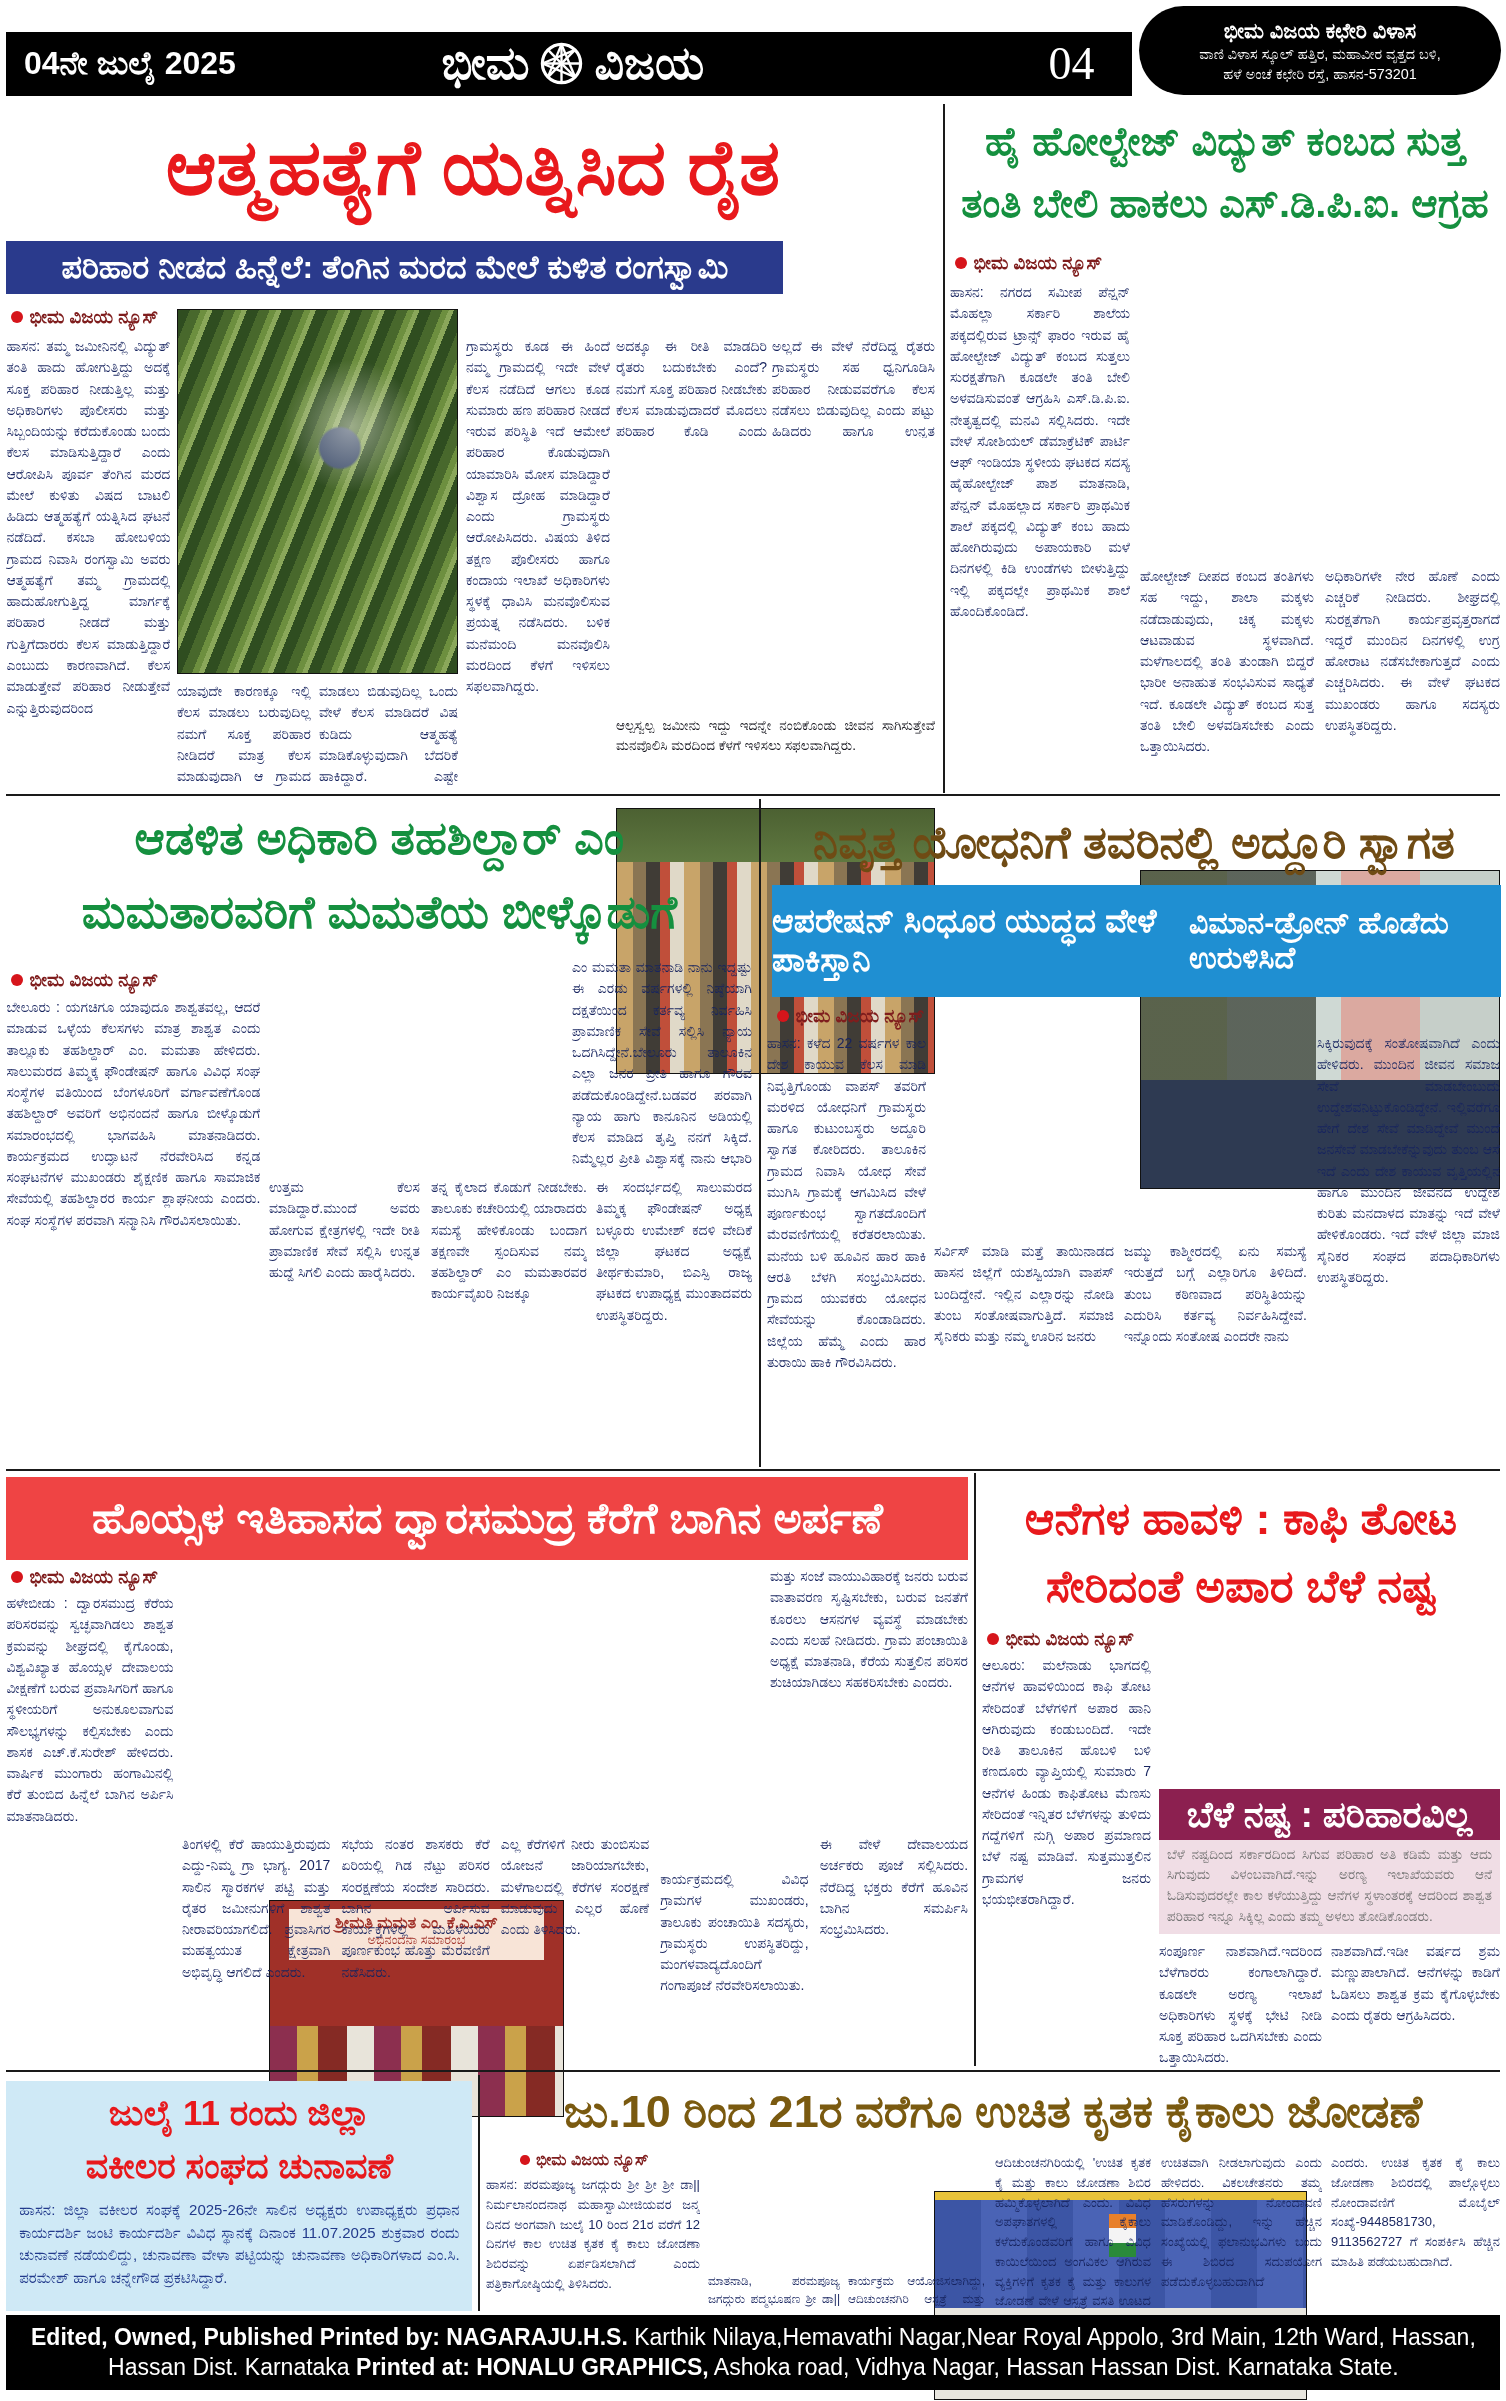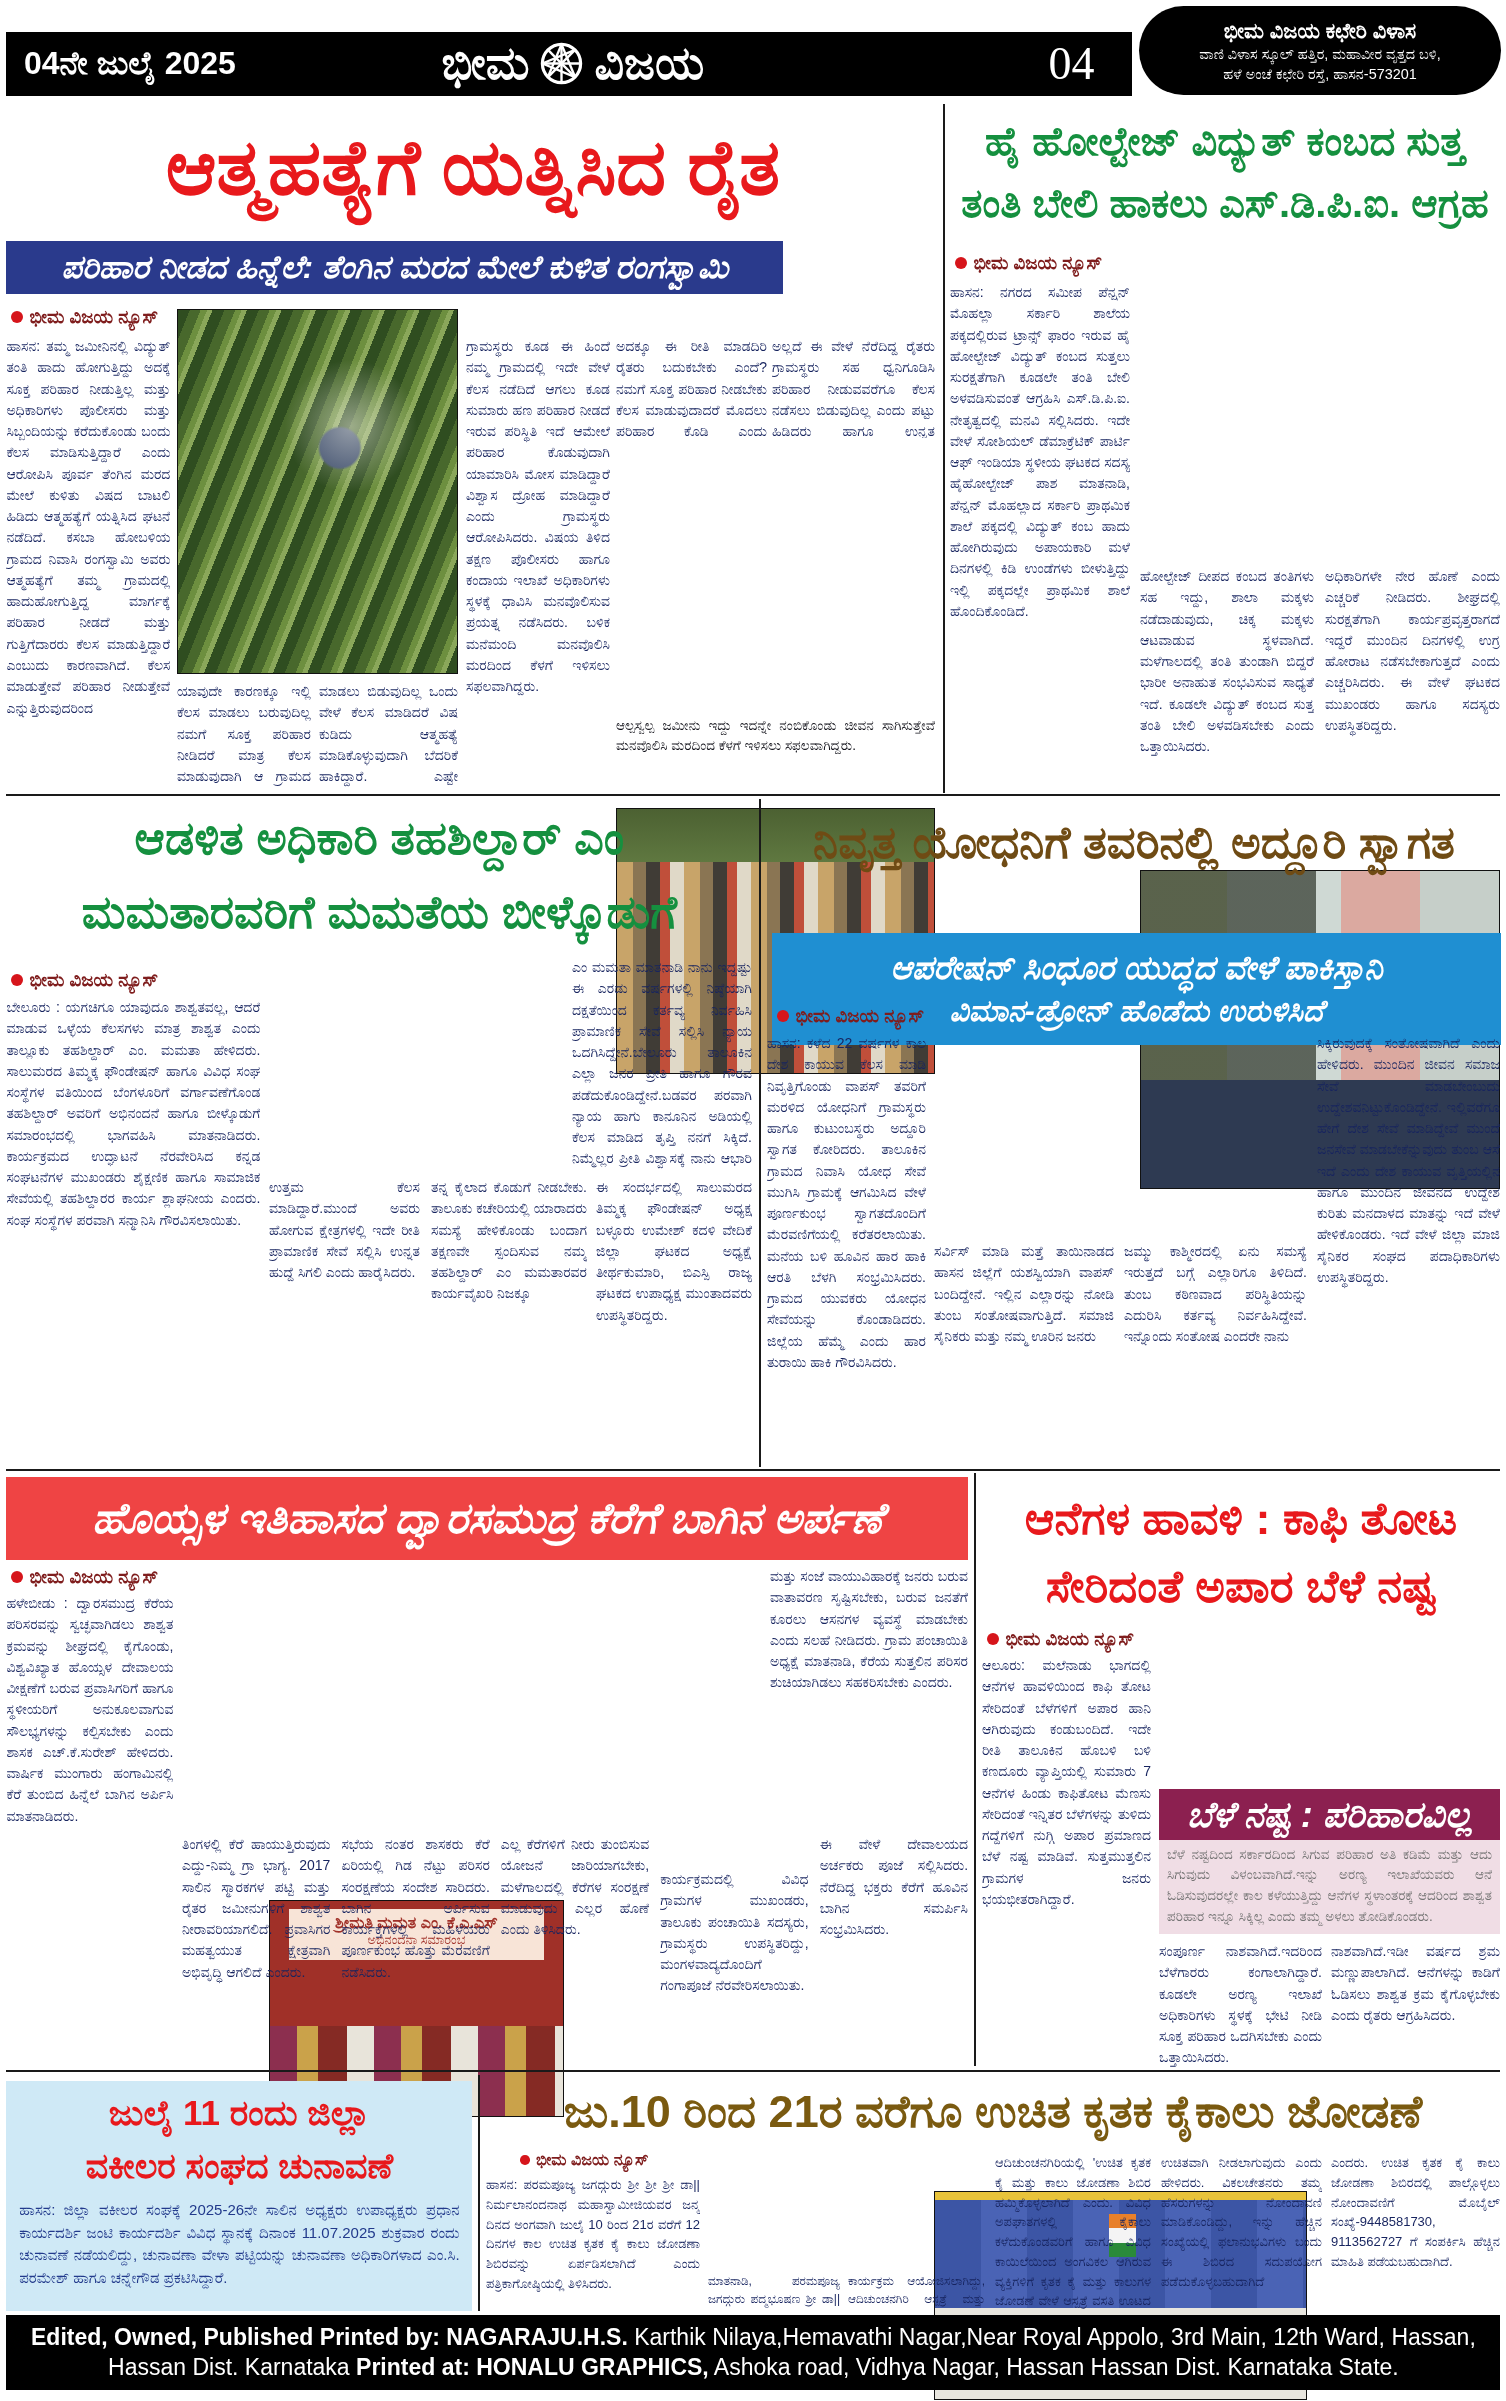--- a/index.html
+++ b/index.html
@@ -7,21 +7,21 @@
         font-family:"Liberation Sans","DejaVu Sans",sans-serif;overflow:hidden;}
   .abs{position:absolute;}
   .rule{background:#1a1a1a;}
   .col{font-size:14px;line-height:1.52;text-align:justify;color:#17245f;overflow:hidden;
        word-break:break-word;}
   .byline{display:flex;align-items:center;gap:6.4px;font-weight:bold;color:#7f1d1d;font-size:18.3px;}
   .byline .dot{width:12px;height:12px;border-radius:50%;background:#d6151b;flex:0 0 auto;}
   .photo{border:1.6px solid #111;box-sizing:border-box;overflow:hidden;position:relative;}
   .hl{font-weight:bold;text-align:center;}
   .capt{font-size:13.6px;line-height:1.45;color:#101018;text-align:justify;overflow:hidden;}
-  .whitebar{color:#ffffff;font-weight:bold;text-align:left;font-style:italic;}
+  .whitebar{color:#ffffff;font-weight:bold;text-align:left;}
 </style>
 </head>
 <body>
 
 <div id="page">
 
   <div class="abs" style="left:6.4px;top:32px;width:1126px;height:64px;background:#000;">
     <div class="abs" style="left:17.5px;top:12.8px;color:#fff;font-size:32px;font-weight:bold;">04ನೇ ಜುಲೈ 2025</div>
     <div class="abs" style="left:375px;top:3.2px;width:383px;height:57px;display:flex;align-items:center;justify-content:center;gap:11px;">
       <span style="color:#fff;font-size:46px;font-weight:bold;">ಭೀಮ</span>
@@ -124,21 +124,21 @@
     </div>
   </div>
   <div class="abs col" style="left:572px;top:957px;width:180px;height:212px;">ಎಂ ಮಮತಾ ಮಾತನಾಡಿ ನಾನು ಇದ್ದಷ್ಟು ಈ ಎರಡು ವರ್ಷಗಳಲ್ಲಿ ನಿಷ್ಠೆಯಾಗಿ ದಕ್ಷತೆಯಿಂದ ಕರ್ತವ್ಯ ನಿರ್ವಹಿಸಿ ಪ್ರಾಮಾಣಿಕ ಸೇವೆ ಸಲ್ಲಿಸಿ ನ್ಯಾಯ ಒದಗಿಸಿದ್ದೇನೆ.ಬೇಲೂರು ತಾಲೂಕಿನ ಎಲ್ಲಾ ಜನರ ಪ್ರೀತಿ ಹಾಗೂ ಗೌರವ ಪಡೆದುಕೊಂಡಿದ್ದೇನೆ.ಬಡವರ ಪರವಾಗಿ ನ್ಯಾಯ ಹಾಗು ಕಾನೂನಿನ ಅಡಿಯಲ್ಲಿ ಕೆಲಸ ಮಾಡಿದ ತೃಪ್ತಿ ನನಗೆ ಸಿಕ್ಕಿದೆ. ನಿಮ್ಮೆಲ್ಲರ ಪ್ರೀತಿ ವಿಶ್ವಾಸಕ್ಕೆ ನಾನು ಆಭಾರಿ ಎಂದರು.</div>
   <div class="abs col" style="left:269px;top:1177px;width:151px;height:287px;">ಉತ್ತಮ ಕೆಲಸ ಮಾಡಿದ್ದಾರೆ.ಮುಂದೆ ಅವರು ಹೋಗುವ ಕ್ಷೇತ್ರಗಳಲ್ಲಿ ಇದೇ ರೀತಿ ಪ್ರಾಮಾಣಿಕ ಸೇವೆ ಸಲ್ಲಿಸಿ ಉನ್ನತ ಹುದ್ದೆ ಸಿಗಲಿ ಎಂದು ಹಾರೈಸಿದರು.</div>
   <div class="abs col" style="left:431px;top:1177px;width:156px;height:287px;">ತನ್ನ ಕೈಲಾದ ಕೊಡುಗೆ ನೀಡಬೇಕು. ತಾಲೂಕು ಕಚೇರಿಯಲ್ಲಿ ಯಾರಾದರು ಸಮಸ್ಯೆ ಹೇಳಿಕೊಂಡು ಬಂದಾಗ ತಕ್ಷಣವೇ ಸ್ಪಂದಿಸುವ ನಮ್ಮ ತಹಶಿಲ್ದಾರ್ ಎಂ ಮಮತಾರವರ ಕಾರ್ಯವೈಖರಿ ನಿಜಕ್ಕೂ</div>
   <div class="abs col" style="left:596px;top:1177px;width:156px;height:287px;">ಈ ಸಂದರ್ಭದಲ್ಲಿ ಸಾಲುಮರದ ತಿಮ್ಮಕ್ಕ ಫೌಂಡೇಷನ್ ಅಧ್ಯಕ್ಷ ಬಳ್ಳೂರು ಉಮೇಶ್ ಕದಳಿ ವೇದಿಕೆ ಜಿಲ್ಲಾ ಘಟಕದ ಅಧ್ಯಕ್ಷೆ ತೀರ್ಥಕುಮಾರಿ, ಬಿಎಸ್ಪಿ ರಾಜ್ಯ ಘಟಕದ ಉಪಾಧ್ಯಕ್ಷ ಮುಂತಾದವರು ಉಪಸ್ಥಿತರಿದ್ದರು.</div>
 
   <div class="abs rule" style="left:759px;top:799px;width:2.4px;height:668px;"></div>
 
   <div class="abs hl" style="left:767px;top:807px;width:734px;height:73px;color:#6f4b14;font-size:45px;line-height:72px;white-space:nowrap;overflow:hidden;">ನಿವೃತ್ತ ಯೋಧನಿಗೆ ತವರಿನಲ್ಲಿ ಅದ್ದೂರಿ ಸ್ವಾಗತ</div>
-  <div class="abs whitebar" style="left:772px;top:885px;width:729px;height:112px;background:#1f8fd2;display:flex;flex-direction:column;align-items:center;justify-content:center;gap:6.4px;margin-top:48px;">
+  <div class="abs whitebar" style="left:772px;top:885px;width:729px;height:112px;background:#1f8fd2;display:flex;flex-direction:row;align-items:center;justify-content:center;gap:6.4px;">
     <div style="font-size:33px;">ಆಪರೇಷನ್ ಸಿಂಧೂರ ಯುದ್ಧದ ವೇಳೆ ಪಾಕಿಸ್ತಾನಿ</div>
     <div style="font-size:30px;">ವಿಮಾನ-ಡ್ರೋನ್ ಹೊಡೆದು ಉರುಳಿಸಿದೆ</div>
   </div>
   <div class="abs byline" style="left:777px;top:1005px;">
     <span class="dot"></span>
     <span>ಭೀಮ ವಿಜಯ ನ್ಯೂಸ್</span>
   </div>
   <div class="abs col" style="left:767px;top:1033px;width:159px;height:431px;">ಹಾಸನ: ಕಳೆದ 22 ವರ್ಷಗಳ ಕಾಲ ದೇಶ ಕಾಯುವ ಕೆಲಸ ಮಾಡಿ ನಿವೃತ್ತಿಗೊಂಡು ವಾಪಸ್ ತವರಿಗೆ ಮರಳಿದ ಯೋಧನಿಗೆ ಗ್ರಾಮಸ್ಥರು ಹಾಗೂ ಕುಟುಂಬಸ್ಥರು ಅದ್ದೂರಿ ಸ್ವಾಗತ ಕೋರಿದರು. ತಾಲೂಕಿನ ಗ್ರಾಮದ ನಿವಾಸಿ ಯೋಧ ಸೇವೆ ಮುಗಿಸಿ ಗ್ರಾಮಕ್ಕೆ ಆಗಮಿಸಿದ ವೇಳೆ ಪೂರ್ಣಕುಂಭ ಸ್ವಾಗತದೊಂದಿಗೆ ಮೆರವಣಿಗೆಯಲ್ಲಿ ಕರೆತರಲಾಯಿತು. ಮನೆಯ ಬಳಿ ಹೂವಿನ ಹಾರ ಹಾಕಿ ಆರತಿ ಬೆಳಗಿ ಸಂಭ್ರಮಿಸಿದರು. ಗ್ರಾಮದ ಯುವಕರು ಯೋಧನ ಸೇವೆಯನ್ನು ಕೊಂಡಾಡಿದರು. ಜಿಲ್ಲೆಯ ಹೆಮ್ಮೆ ಎಂದು ಹಾರ ತುರಾಯಿ ಹಾಕಿ ಗೌರವಿಸಿದರು.</div>
   <div class="abs photo" style="left:934px;top:1024px;width:373px;height:209px;
               background:

